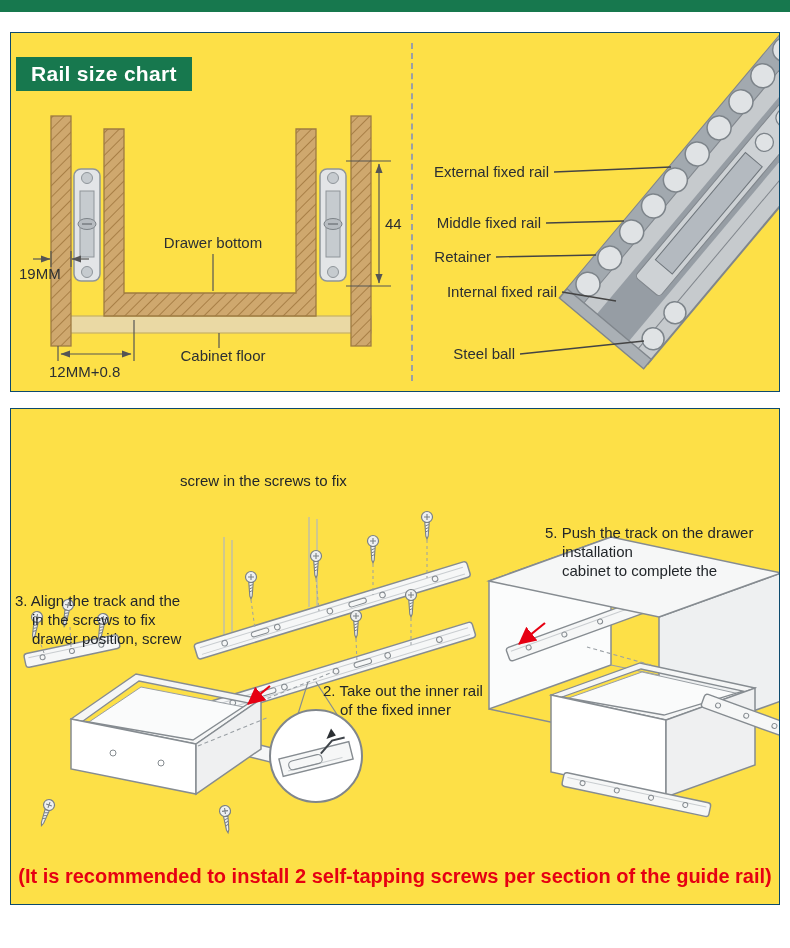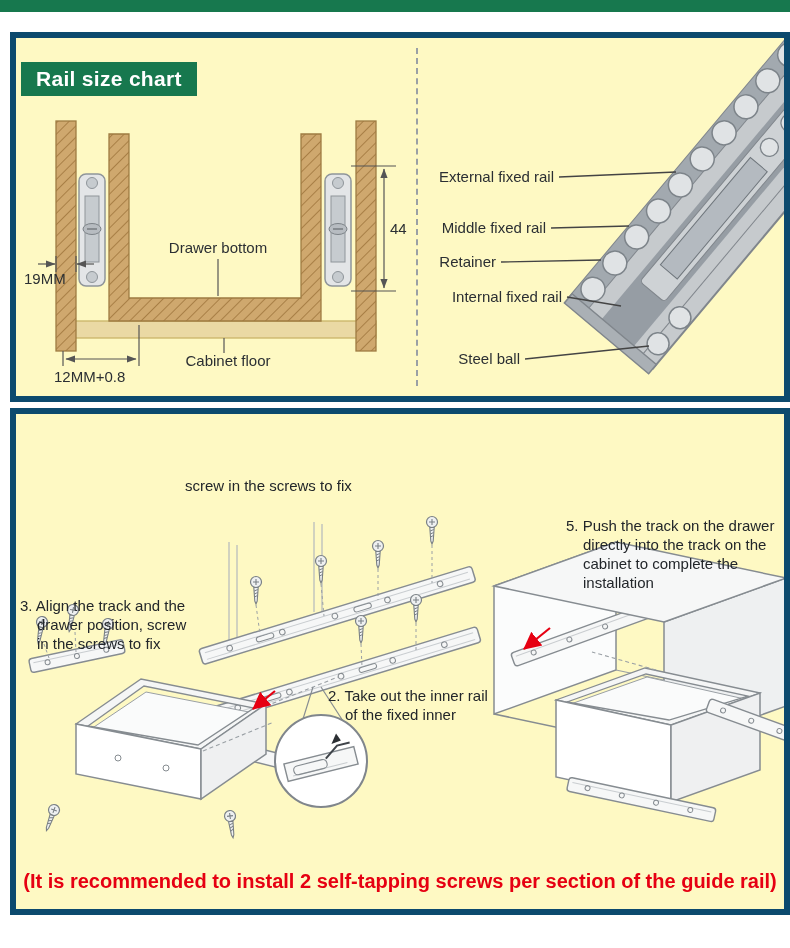--- a/index.html
+++ b/index.html
@@ -1,19 +1,19 @@
 <!DOCTYPE html>
 <html><head>
 <meta charset="utf-8">
 <style>
   html,body{margin:0;padding:0;background:#ffffff;}
   body{width:790px;height:948px;font-family:"Liberation Sans",sans-serif;position:relative;overflow:hidden;}
   .page{position:relative;width:790px;height:948px;background:#fff;}
   .top-bar{position:absolute;left:0;top:0;width:790px;height:12px;background:#17784e;}
-  .panel{position:absolute;background:#fef9c3;border:6px solid #0c4a6e;box-sizing:content-box;}
+  .panel{position:absolute;background:#fde047;border:1px solid #0c4a6e;box-sizing:content-box;}
   .panel1{left:10px;top:32px;width:768px;height:358px;}
   .panel2{left:10px;top:408px;width:768px;height:495px;}
   .title-badge{position:absolute;left:5px;top:24px;background:#17784e;color:#ffffff;
     font-size:21px;font-weight:bold;padding:5px 15px;letter-spacing:0.3px;z-index:5;}
   .divider{position:absolute;left:400px;top:10px;height:338px;width:0;border-left:2px dashed #9aa0a5;}
   .svg-abs{position:absolute;}
   .step{position:absolute;font-size:15px;color:#22262a;line-height:19px;white-space:nowrap;}
   .step .ind{padding-left:17px;}
   .note{position:absolute;left:0;right:0;top:456px;text-align:center;color:#e60012;
     font-weight:bold;font-size:20px;}
@@ -321,30 +321,29 @@
 
       <g>
         <line x1="534" y1="214" x2="508" y2="235" stroke="#e60012" stroke-width="2.2" marker-end="url(#arrR)"></line>
         <line x1="259" y1="277" x2="237" y2="295" stroke="#e60012" stroke-width="2.2" marker-end="url(#arrR)"></line>
       </g>
     </svg>
 
     <div class="step" style="left:152px;top:62px;">
       <div class="ind">screw in the screws to fix</div>
     </div>
-    <div class="step" style="left:534px;top:102px;margin-left:16px;">
+    <div class="step" style="left:534px;top:114px;">
       <div>5. Push the track on the drawer</div>
-      <div class="ind">directly into the track on the</div>
+      <div class="ind">installation</div>
       <div class="ind">cabinet to complete the</div>
-      <div class="ind">installation</div>
     </div>
     <div class="step" style="left:4px;top:158px;margin-top:24px;">
       <div>3. Align the track and the</div>
+      <div class="ind">in the screws to fix</div>
       <div class="ind">drawer position, screw</div>
-      <div class="ind">in the screws to fix</div>
     </div>
     <div class="step" style="left:312px;top:272px;">
       <div>2. Take out the inner rail</div>
       <div class="ind">of the fixed inner</div>
     </div>
 
     <div class="note">(It is recommended to install 2 self-tapping screws per section of the guide rail)</div>
   </div>
 </div>
 

